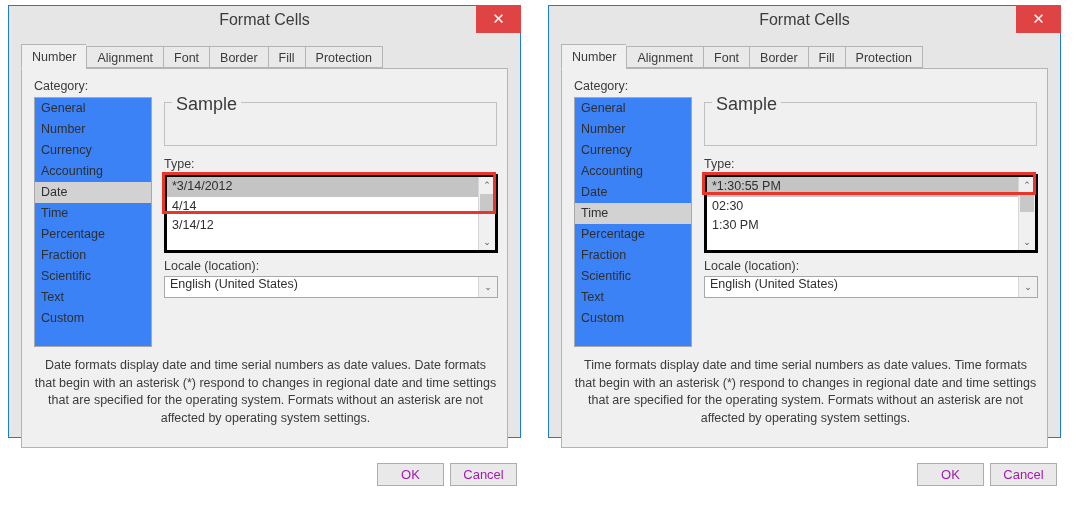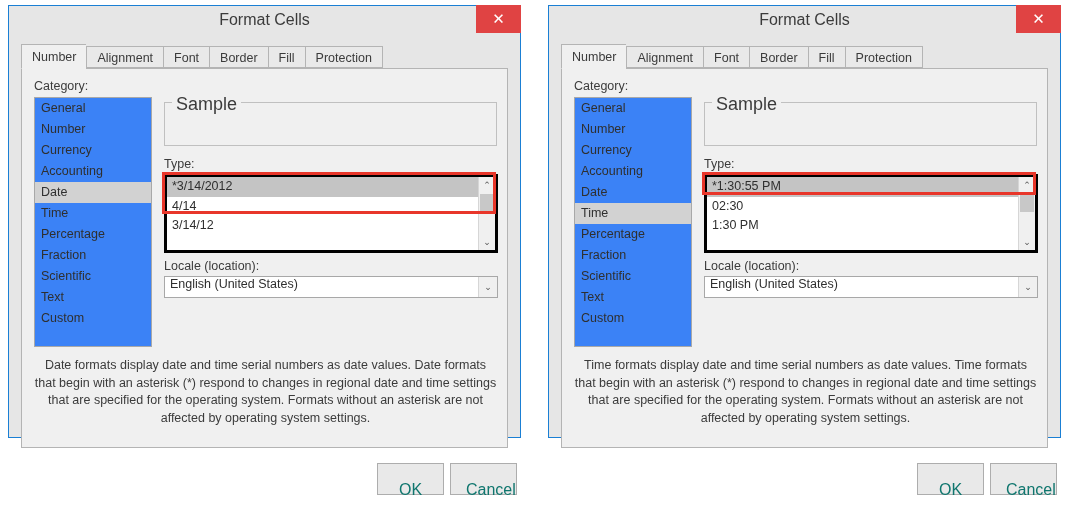--- a/index.html
+++ b/index.html
@@ -275,26 +275,26 @@
 
   
   .footer-btn {
     position: absolute;
     top: 457px;
     width: 67px;
     height: 23px;
     background: #e9e9e9;
     border: 1px solid #adadad;
     box-sizing: border-box;
-    font-size: 16px;
-    color: #0f766e;
+    font-size: 13px;
+    color: #a21caf;
     text-align: center;
     line-height: 21px;
     cursor: pointer;
-    padding: 15px;
+    padding: 0;
     font-family: "Liberation Sans", sans-serif;
   }
   .btn-ok     { left: 368px; }
   .btn-cancel { left: 441px; }
 
   
   .redbox {
     position: absolute;
     border: 3px solid #e8362a;
     box-sizing: border-box;

